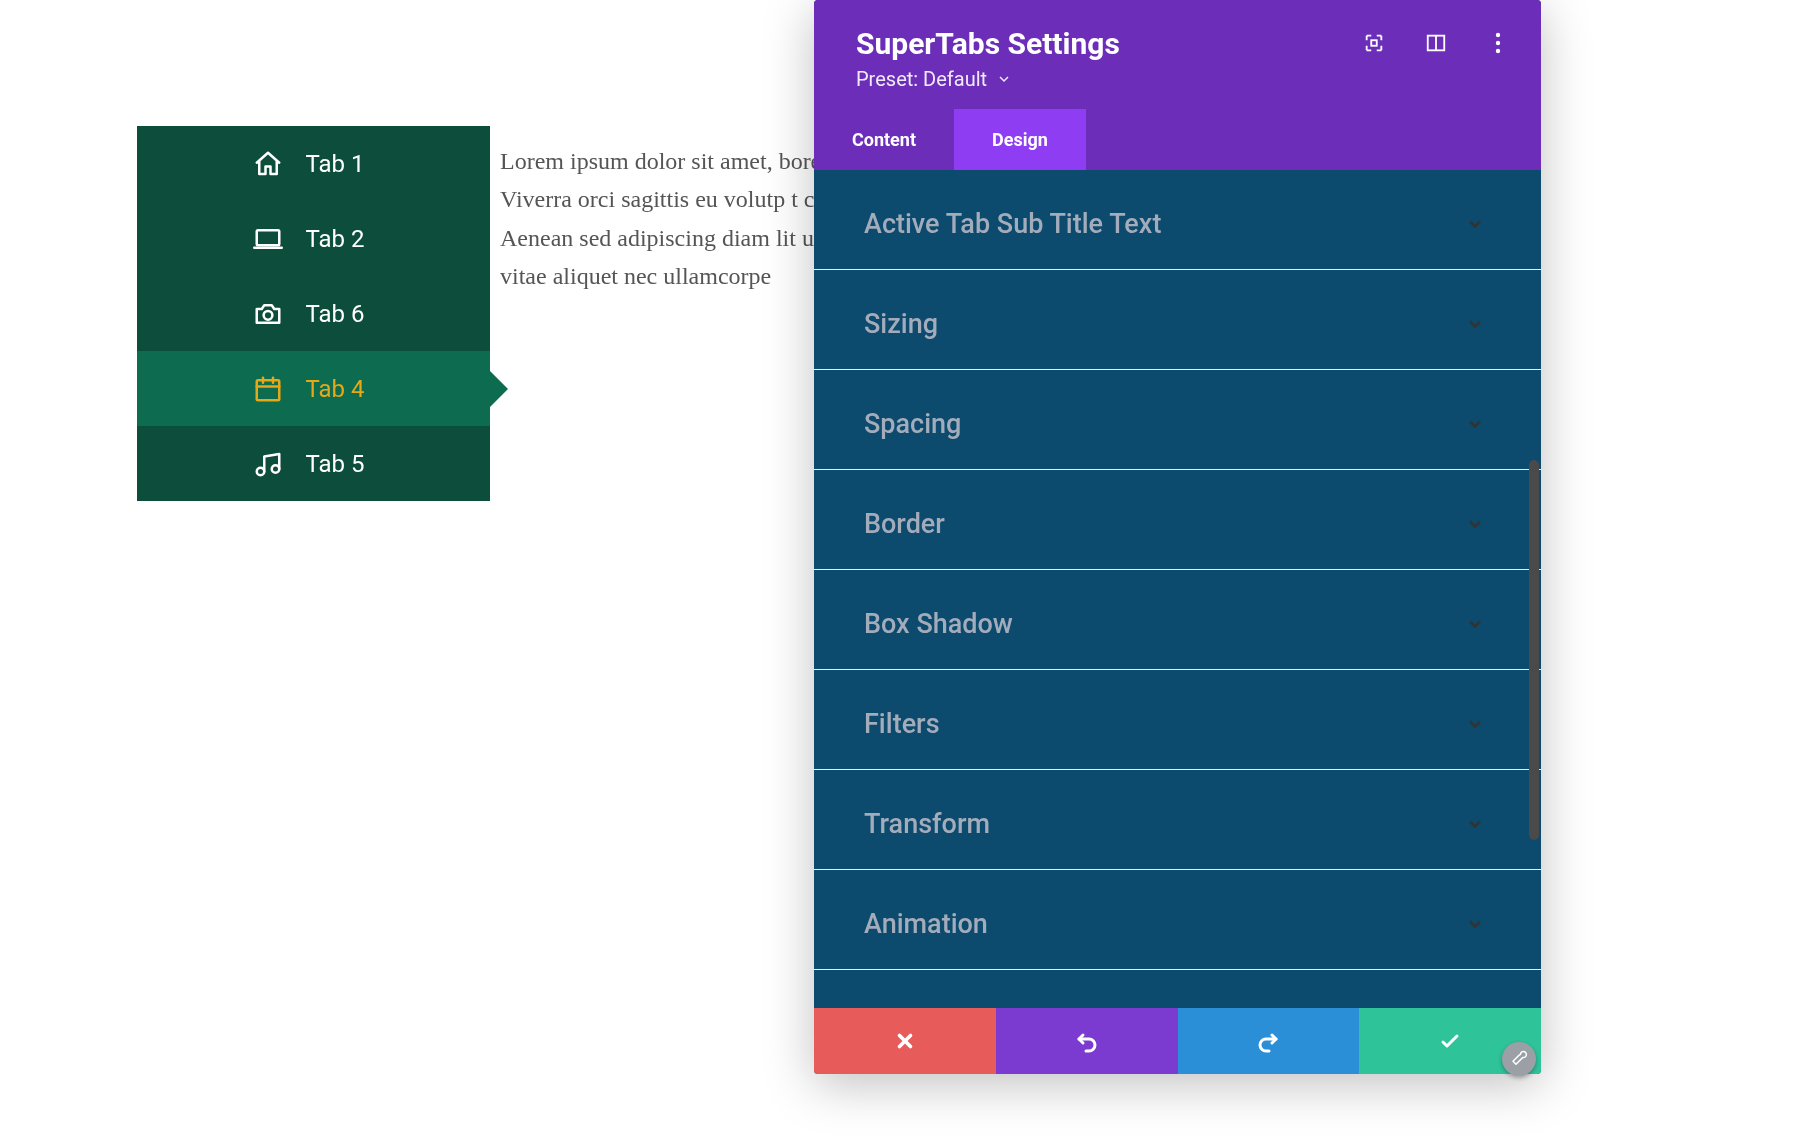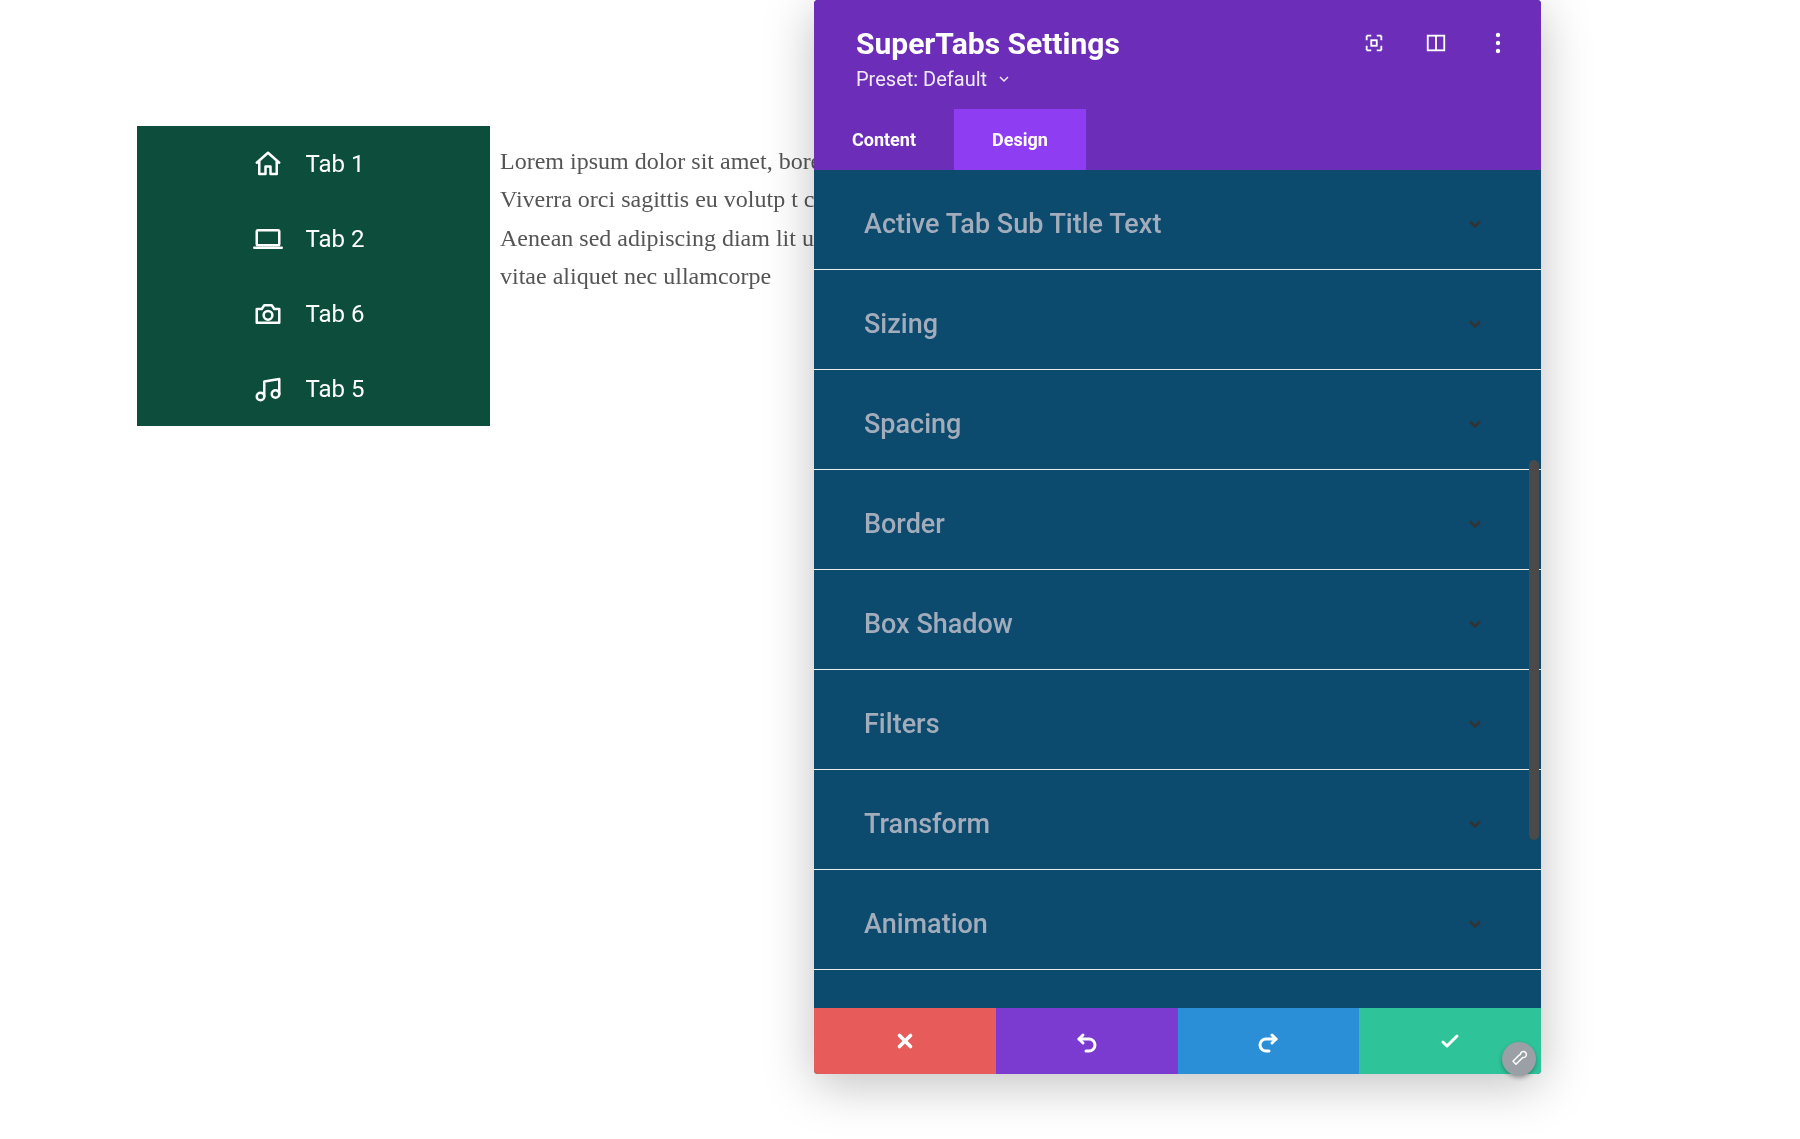--- a/index.html
+++ b/index.html
@@ -196,20 +196,30 @@
   <div class="tab-item">
     <span class="ico">
       <svg width="30" height="30" viewBox="0 0 24 24" fill="none" stroke="currentColor" stroke-width="2" stroke-linecap="round" stroke-linejoin="round">
           <path d="M3 8h4l2-3h6l2 3h4v11H3z"></path>
           <circle cx="12" cy="13" r="3.5"></circle>
         </svg>
     </span>
     <span class="lbl">Tab 6</span>
   </div>
 
+  <div class="tab-item active">
+    <span class="ico">
+      <svg width="30" height="30" viewBox="0 0 24 24" fill="none" stroke="currentColor" stroke-width="2" stroke-linecap="round" stroke-linejoin="round">
+          <rect x="3" y="5" width="18" height="16" rx="1"></rect>
+          <path d="M3 10h18"></path>
+          <path d="M8 3v4M16 3v4"></path>
+        </svg>
+    </span>
+    <span class="lbl">Tab 4</span>
+  </div>
 
   <div class="tab-item">
     <span class="ico">
       <svg width="30" height="30" viewBox="0 0 24 24" fill="none" stroke="currentColor" stroke-width="2" stroke-linecap="round" stroke-linejoin="round">
           <path d="M9 18V6l12-2v12"></path>
           <circle cx="6" cy="18" r="3"></circle>
           <circle cx="18" cy="16" r="3"></circle>
         </svg>
     </span>
     <span class="lbl">Tab 5</span>

